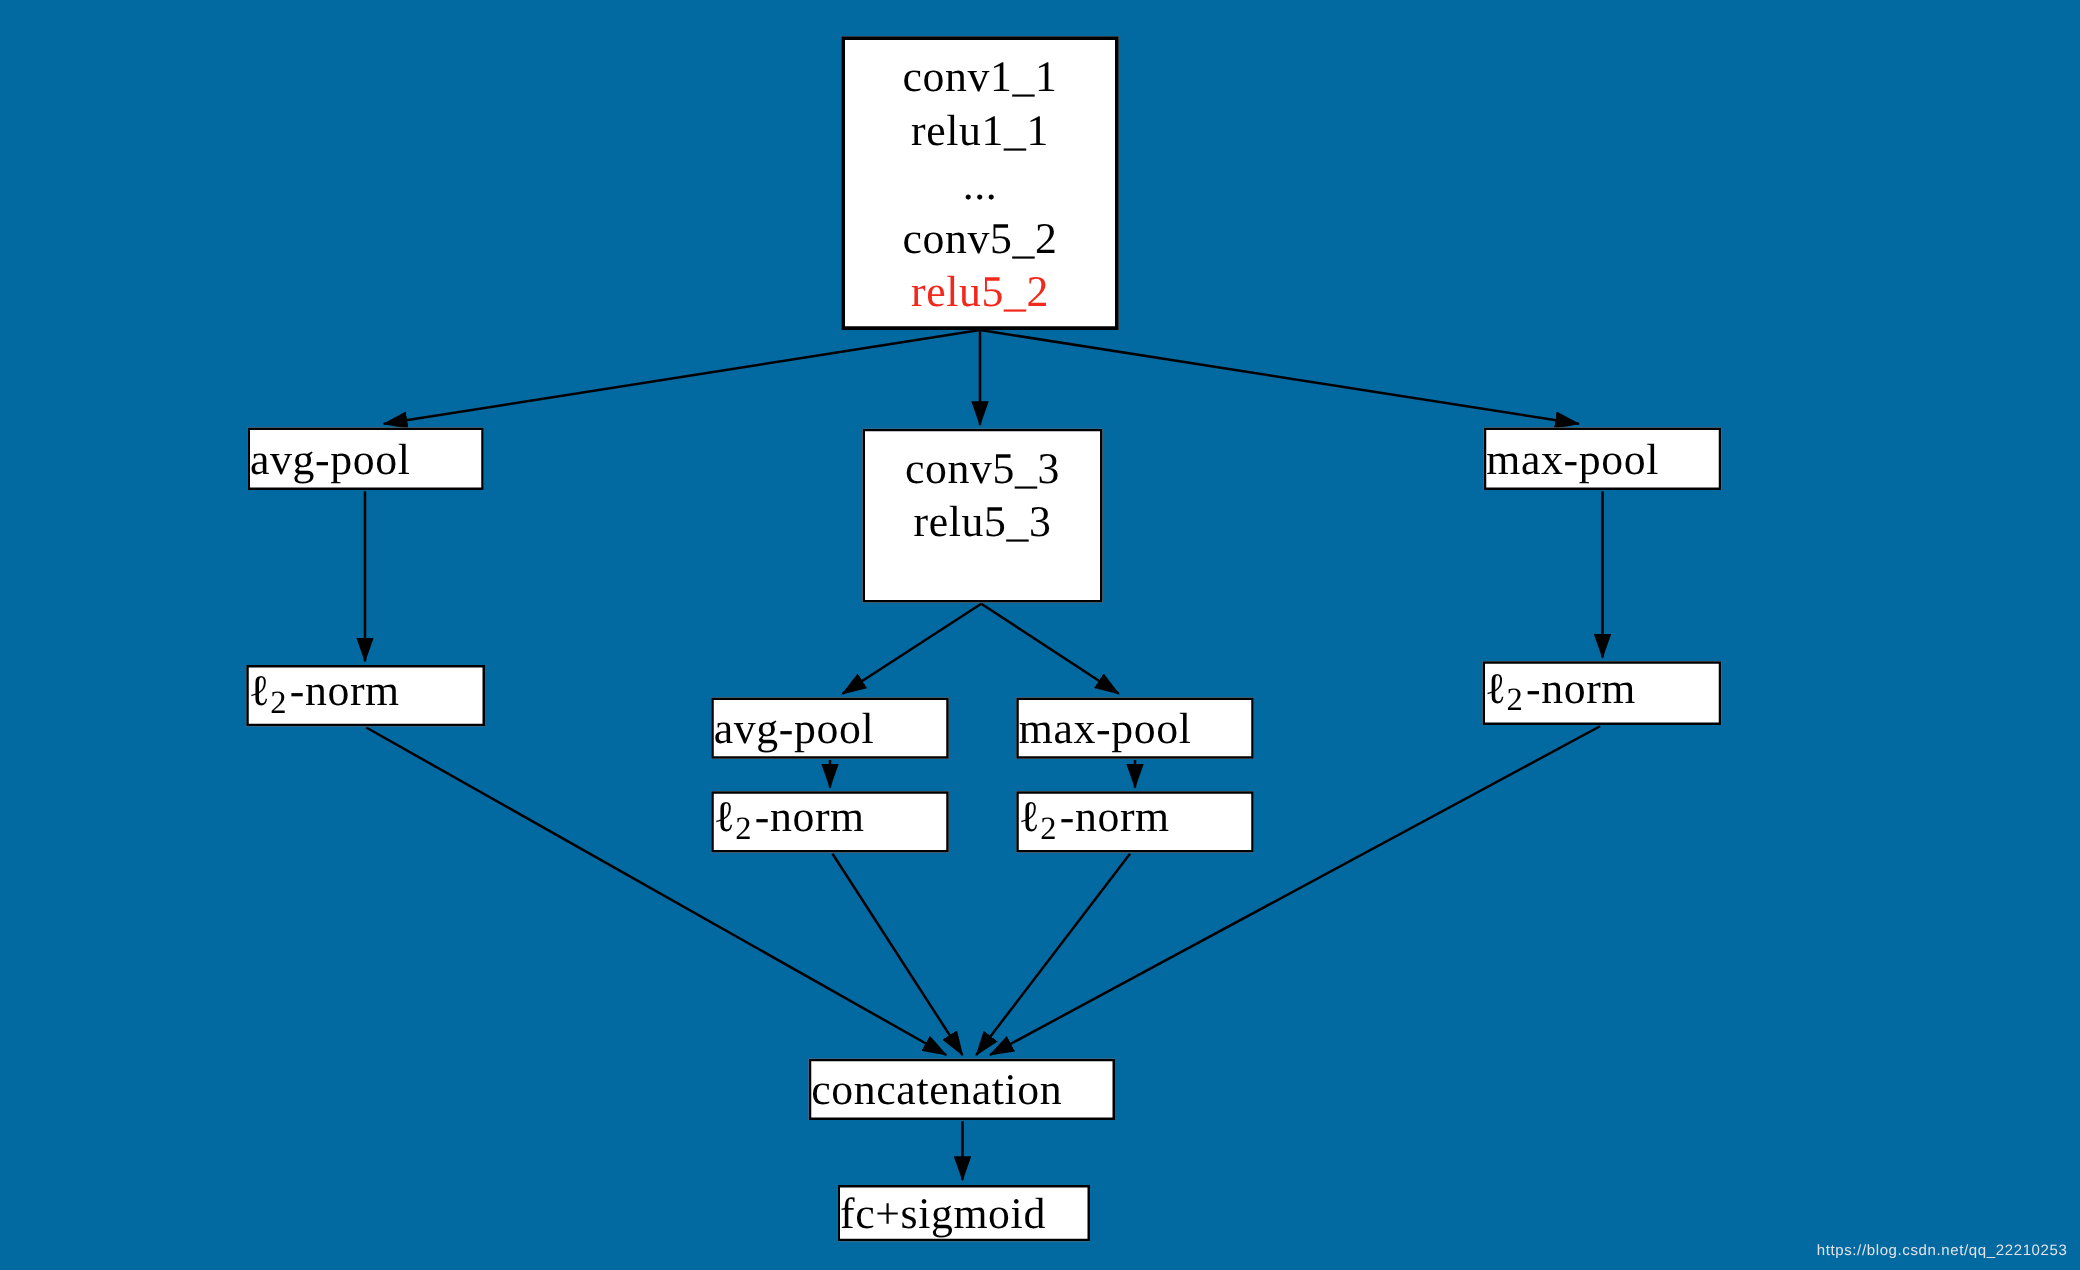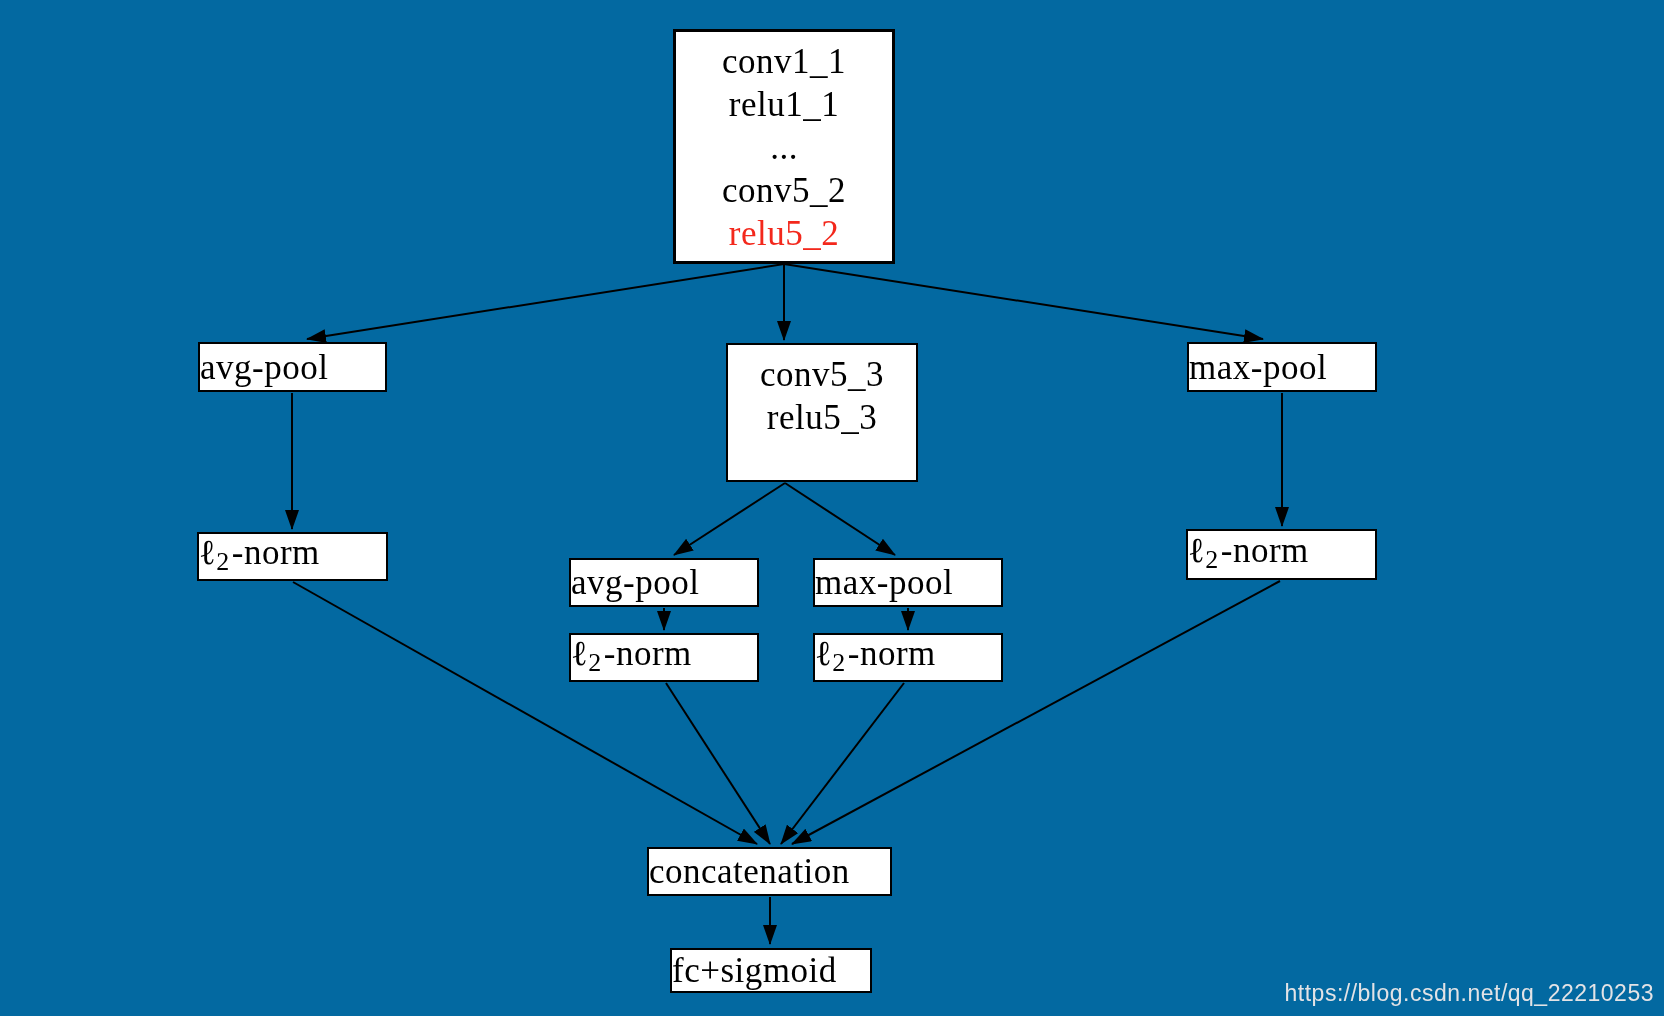--- a/index.html
+++ b/index.html
@@ -53,21 +53,21 @@
   .sub2 {
     font-size: 26px;
     vertical-align: -6px;
     margin-right: 2px;
   }
   .watermark {
     position: absolute;
     right: 10px;
     bottom: 9px;
     font-family: "Liberation Sans", "DejaVu Sans", sans-serif;
-    font-size: 23px;
+    font-size: 12px;
     color: #e3e3e6;
     letter-spacing: 0.5px;
   }
 </style>
 </head>
 <body>
 
 <div class="stage">
 
   <svg class="edges" viewBox="0 0 1664 1016" xmlns="http://www.w3.org/2000/svg">
@@ -99,21 +99,21 @@
     <span class="stack-line">relu1_1</span>
     <span class="stack-line">...</span>
     <span class="stack-line">conv5_2</span>
     <span class="stack-line red-text">relu5_2</span>
   </div>
 
   <div class="node single" style="left:198px; top:342px; width:189px; height:50px;">
     <span>avg-pool</span>
   </div>
 
-  <div class="node stack" style="left:726px; top:343px; width:192px; height:139px;">
+  <div class="node stack" style="left:690px; top:343px; width:192px; height:139px;">
     <span class="stack-line">conv5_3</span>
     <span class="stack-line">relu5_3</span>
   </div>
 
   <div class="node single" style="left:1187px; top:342px; width:190px; height:50px;">
     <span>max-pool</span>
   </div>
 
   <div class="node single" style="left:197px; top:532px; width:191px; height:49px;">
     <span><span>ℓ</span><sub class="sub2">2</sub><span>-norm</span></span>

